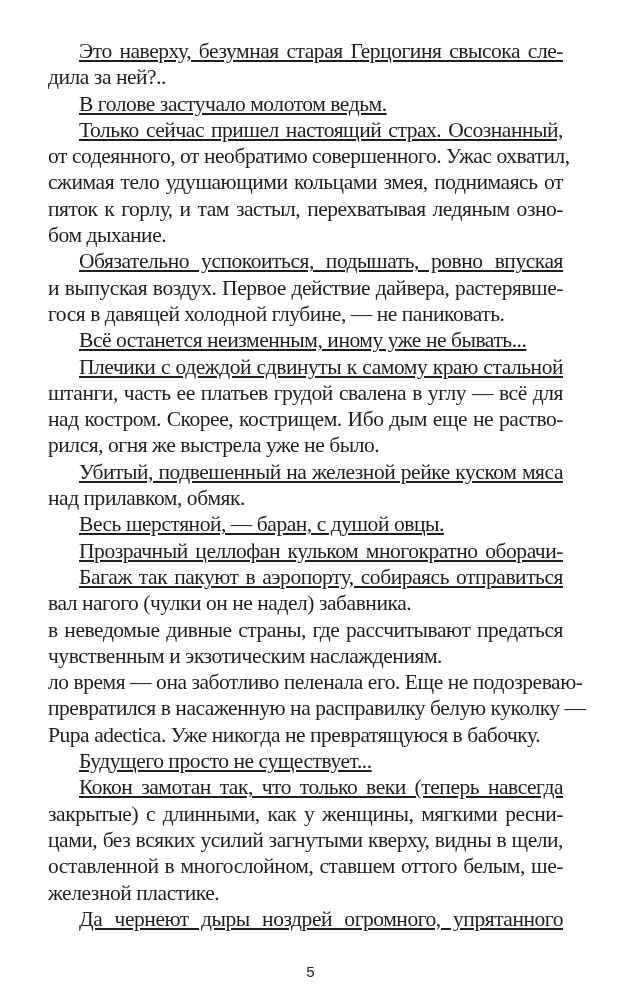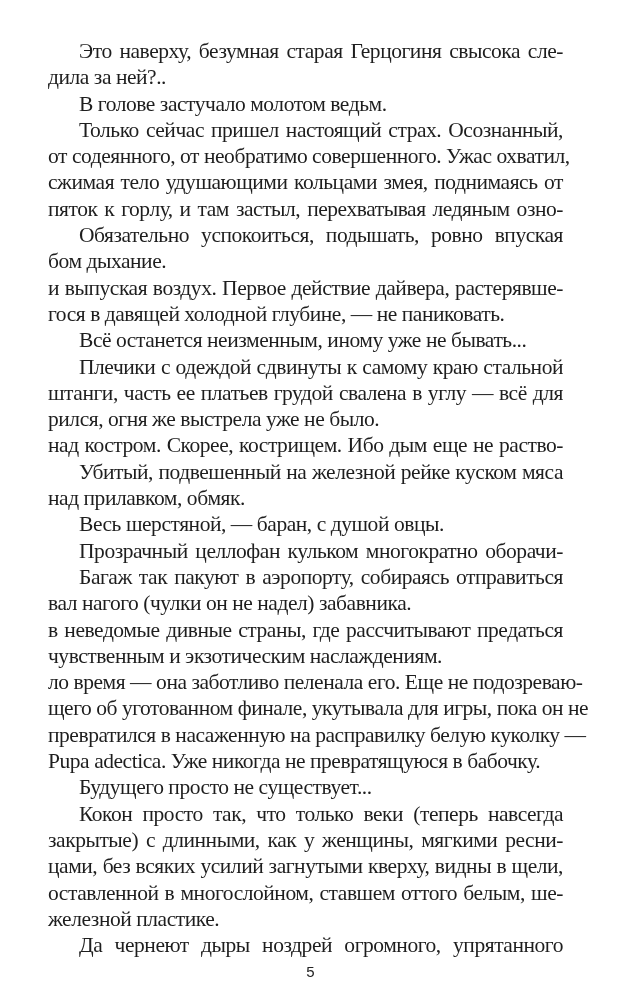--- a/index.html
+++ b/index.html
@@ -26,20 +26,21 @@
     }
     .line {
       display: block;
       white-space: nowrap;
       text-align: justify;
       text-align-last: justify;
       height: 26.3px;
     }
     .line.indent {
       padding-left: 31px;
+      text-decoration: underline;
     }
     .line.last {
       text-align-last: left;
     }
     .page-number {
       position: absolute;
       left: 0;
       width: 621px;
       top: 963px;
       text-align: center;
@@ -52,43 +53,42 @@
 <body>
 
 <div class="page-text" id="page-text">
     <span class="line indent">Это наверху, безумная старая Герцогиня свысока сле-</span>
     <span class="line last">дила за ней?..</span>
     <span class="line indent last">В голове застучало молотом ведьм.</span>
     <span class="line indent">Только сейчас пришел настоящий страх. Осознанный,</span>
     <span class="line">от содеянного, от необратимо совершенного. Ужас охватил,</span>
     <span class="line">сжимая тело удушающими кольцами змея, поднимаясь от</span>
     <span class="line">пяток к горлу, и там застыл, перехватывая ледяным озно-</span>
+    <span class="line last">бом дыхание.</span>
     <span class="line indent">Обязательно успокоиться, подышать, ровно впуская</span>
-    <span class="line last">бом дыхание.</span>
     <span class="line">и выпуская воздух. Первое действие дайвера, растерявше-</span>
     <span class="line last">гося в давящей холодной глубине, — не паниковать.</span>
     <span class="line indent last">Всё останется неизменным, иному уже не бывать...</span>
     <span class="line indent">Плечики с одеждой сдвинуты к самому краю стальной</span>
     <span class="line">штанги, часть ее платьев грудой свалена в углу — всё для</span>
+    <span class="line">над костром. Скорее, кострищем. Ибо дым еще не раство-</span>
     <span class="line last">рился, огня же выстрела уже не было.</span>
-    <span class="line">над костром. Скорее, кострищем. Ибо дым еще не раство-</span>
     <span class="line indent">Убитый, подвешенный на железной рейке куском мяса</span>
     <span class="line last">над прилавком, обмяк.</span>
     <span class="line indent last">Весь шерстяной, — баран, с душой овцы.</span>
     <span class="line indent">Прозрачный целлофан кульком многократно оборачи-</span>
     <span class="line indent">Багаж так пакуют в аэропорту, собираясь отправиться</span>
     <span class="line last">вал нагого (чулки он не надел) забавника.</span>
     <span class="line">в неведомые дивные страны, где рассчитывают предаться</span>
     <span class="line last">чувственным и экзотическим наслаждениям.</span>
     <span class="line">ло время — она заботливо пеленала его. Еще не подозреваю-</span>
-    <span class="line">щего об уготованном финале, укутывала для игры, пока он не</span>
     <span class="line">превратился в насаженную на расправилку белую куколку —</span>
     <span class="line last">Pupa adectica. Уже никогда не превратящуюся в бабочку.</span>
     <span class="line indent last">Будущего просто не существует...</span>
-    <span class="line indent">Кокон просто так, что только веки (теперь навсегда</span>
+    <span class="line indent">Кокон замотан так, что только веки (теперь навсегда</span>
     <span class="line">закрытые) с длинными, как у женщины, мягкими ресни-</span>
     <span class="line">цами, без всяких усилий загнутыми кверху, видны в щели,</span>
     <span class="line">оставленной в многослойном, ставшем оттого белым, ше-</span>
     <span class="line last">железной пластике.</span>
     <span class="line indent">Да чернеют дыры ноздрей огромного, упрятанного</span>
   </div>
 
 <div class="page-number">5</div>
 
 </body></html>

